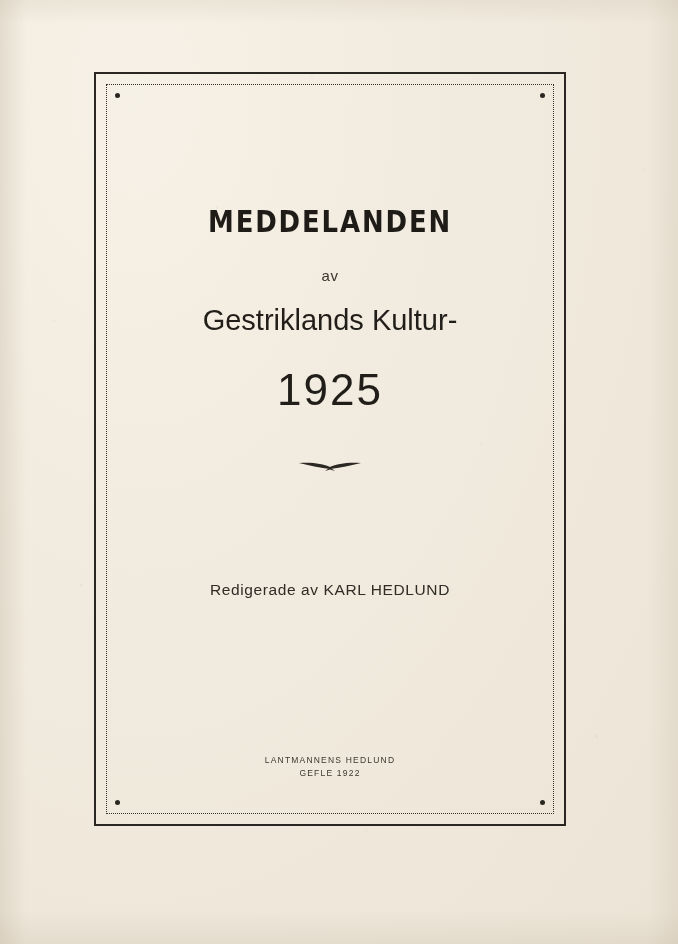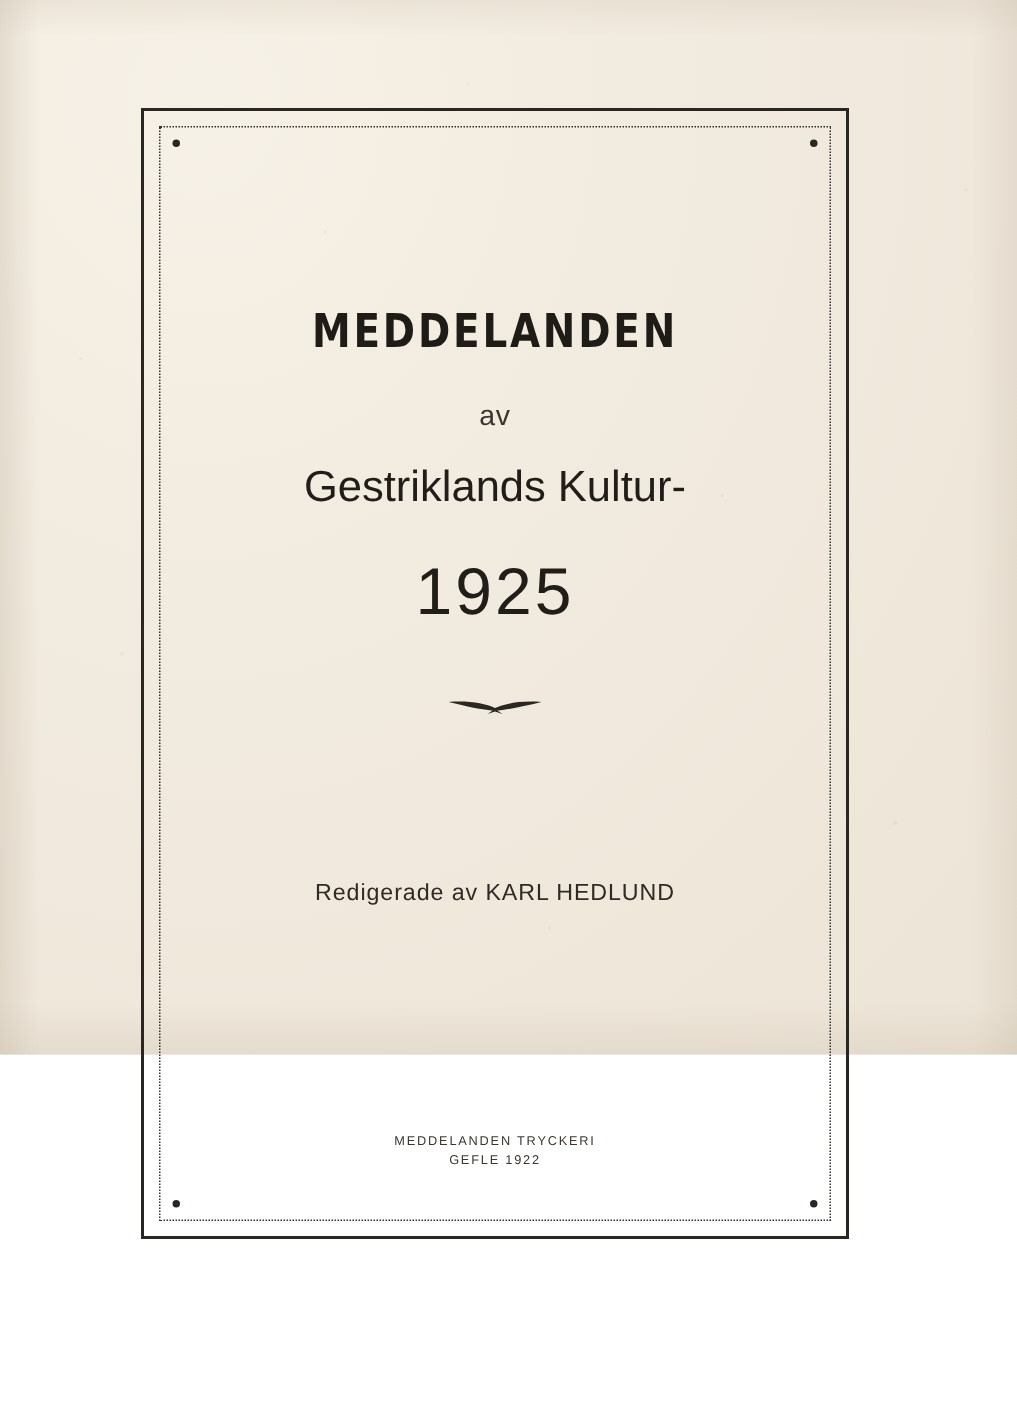--- a/index.html
+++ b/index.html
@@ -10,21 +10,21 @@
   body {
     width: 678px;
     height: 944px;
     overflow: hidden;
     font-family: "Liberation Sans", sans-serif;
   }
 
   .page {
     position: relative;
     width: 678px;
-    height: 703px;
+    height: 944px;
     background: #f2ece0;
     background-image:
       radial-gradient(ellipse at 20% 10%, #f6f1e6 0%, #f1eade 45%, #ece4d6 100%);
   }
 
   
   .paper-grain {
     position: absolute;
     inset: 0;
     pointer-events: none;
@@ -98,21 +98,21 @@
     font-weight: 700;
     font-family: "DejaVu Sans", sans-serif;
     font-stretch: condensed;
     transform: scaleX(0.93);
     color: #1f1c18;
   }
 
   .byline-av {
     margin: 0;
     padding-top: 28px;
-    font-size: 19px;
+    font-size: 15px;
     letter-spacing: .5px;
     color: #3a352e;
   }
 
   .society {
     margin: 0;
     padding-top: 18px;
     font-size: 29px;
     line-height: 1.28;
     letter-spacing: 0px;
@@ -188,19 +188,19 @@
           <svg width="70" height="16" viewBox="0 0 70 16" aria-hidden="true">
             <path d="M4 6 C 18 5, 28 7, 35 10 C 42 7, 52 5, 66 6 C 54 9, 44 11, 35 12 C 26 11, 16 9, 4 6 Z" fill="#2b2722"></path>
             <path d="M35 10.6 L 30 14 L 35 12.4 L 40 14 Z" fill="#2b2722"></path>
           </svg>
         </div>
 
         <p class="editor">Redigerade av KARL HEDLUND</p>
       </div>
 
       <div class="imprint" style="bottom:34px;">
-        <p class="imprint-line">MEDDELANDEN TRYCKERI</p>
+        <p class="imprint-line">LANTMANNENS HEDLUND</p>
         <p class="imprint-line">GEFLE 1922</p>
       </div>
 
     </div>
   </div>
 </div>
 
 </body></html>

